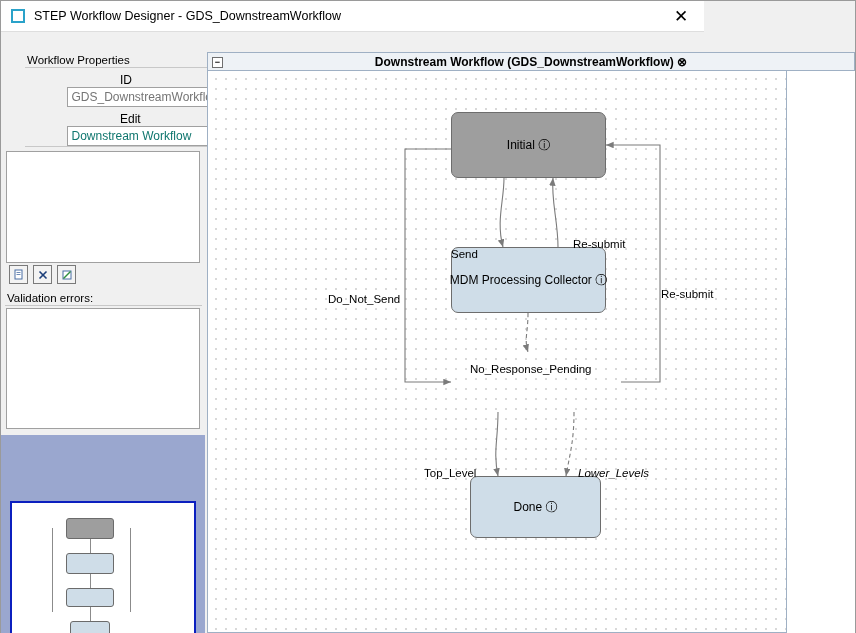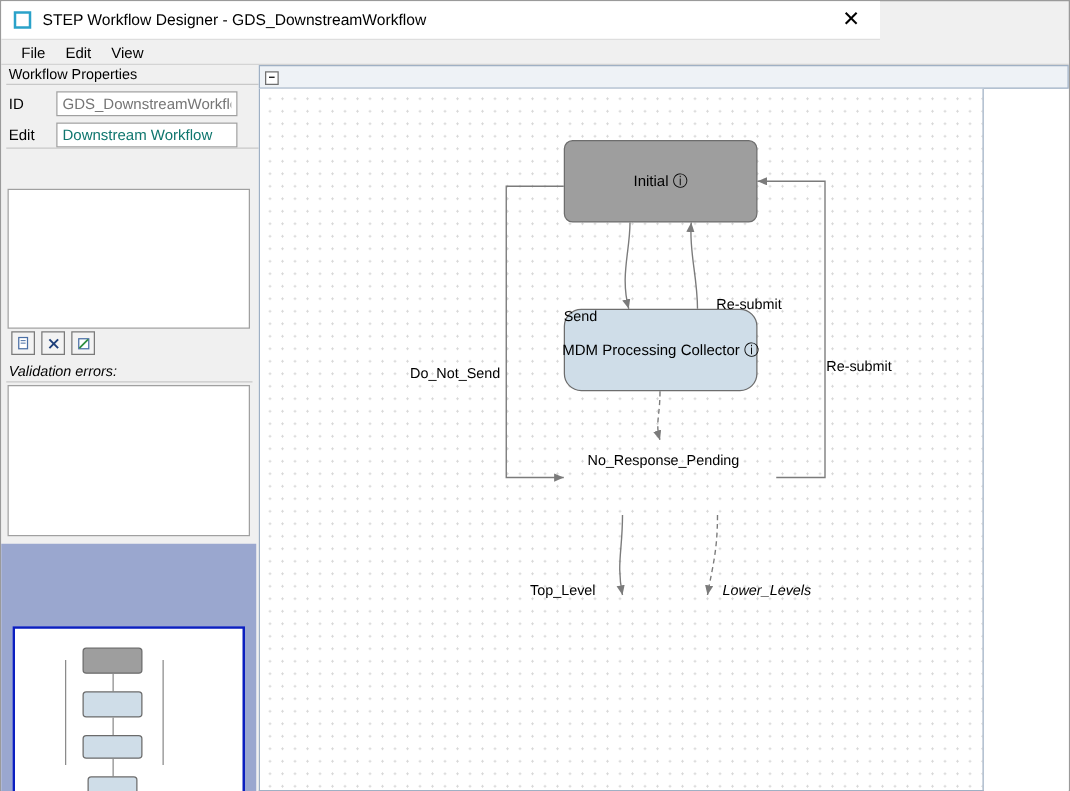--- a/index.html
+++ b/index.html
@@ -80,35 +80,37 @@
     color: #000;
   }
 
   
   .left-panel {
     position: absolute;
     left: 0; top: 51px;
     width: 230px;
     height: 581px;
     background: #f0f0f0;
+    padding-left: 20px;
   }
   .group-title {
     font-size: 11.5px;
     color: #000;
     padding: 2px 0 1px 6px;
   }
   .hline {
     height: 1px;
     background: #c8c8c8;
     margin: 0 4px 0 4px;
   }
   .field-row {
     display: flex;
     align-items: center;
     margin: 5px 0 0 6px;
+    flex-direction: column;
   }
   .field-label {
     width: 38px;
     font-size: 12px;
   }
   .field-input {
     width: 145px;
     height: 20px;
     border: 1px solid #a0a0a0;
     background: #ffffff;
@@ -151,21 +153,20 @@
     width: 194px;
     height: 121px;
     background: #ffffff;
     border: 1px solid #a0a0a0;
     box-sizing: border-box;
   }
   .val-title {
     position: absolute;
     left: 6px; top: 240px;
     font-size: 11.5px;
-    font-style: italic;
   }
   .val-line {
     position: absolute;
     left: 4px; top: 253px;
     width: 197px;
     height: 1px;
     background: #c8c8c8;
   }
 
   
@@ -259,44 +260,39 @@
     border: 1px solid #6d6d6d;
     border-radius: 7px;
     display: flex;
     align-items: center;
     justify-content: center;
     font-size: 12px;
     color: #000;
     white-space: nowrap;
   }
   .node-initial { background: #9e9e9e; }
-  .node-light   { background: #cfdde8; border-radius: 14px; }
+  .node-light   { background: #cfdde8; }
   .edge-label {
     position: absolute;
     font-size: 11.5px;
     color: #000;
     white-space: nowrap;
   }
 </style>
 </head>
 <body>
 
 <div id="app">
 
   <div class="titlebar">
     <div class="win-icon"></div>
     <div class="title-text">STEP Workflow Designer - GDS_DownstreamWorkflow</div>
     <div class="win-close">✕</div>
   </div>
 
-  <div class="menubar">
-    <div class="menu-item">File</div>
-    <div class="menu-item">Edit</div>
-    <div class="menu-item">View</div>
-  </div>
 
   <div class="left-panel">
 
     <div class="group-title">Workflow Properties</div>
     <div class="hline"></div>
 
     <div class="field-row">
       <div class="field-label">ID</div>
       <input class="field-input placeholder-style" type="text" placeholder="GDS_DownstreamWorkflow" style="">
     </div>
@@ -348,20 +344,21 @@
         <div class="mm-line" style="left:40px; top:25px; height:84px;"></div>
         <div class="mm-line" style="left:118px; top:25px; height:84px;"></div>
       </div>
 
     </div>
   </div>
 
   <div class="canvas-wrap">
     <div class="canvas-header">
       <div class="collapse-box">−</div>
+      <span>Downstream Workflow (GDS_DownstreamWorkflow) ⊗</span>
     </div>
 
     <div class="canvas-body">
 
       <svg class="canvas-svg" width="648" height="562">
         <defs>
           <marker id="arrow" markerWidth="9" markerHeight="9" refX="7" refY="3" orient="auto" markerUnits="strokeWidth">
             <path d="M0,0 L7,3 L0,6 z" fill="#7b7b7b"></path>
           </marker>
         </defs>
@@ -378,20 +375,21 @@
           <path d="M320,242 C320,262 316,268 320,281" stroke-dasharray="4,3" marker-end="url(#arrow)"></path>
 
           <path d="M290,341 C290,370 285,380 290,405" marker-end="url(#arrow)"></path>
 
           <path d="M366,341 C366,370 362,382 358,405" stroke-dasharray="4,3" marker-end="url(#arrow)"></path>
         </g>
       </svg>
 
       <div class="node node-initial" style="left:243px; top:41px; width:155px; height:66px;">Initial ⓘ</div>
       <div class="node node-light" style="left:243px; top:176px; width:155px; height:66px;">MDM Processing Collector ⓘ</div>
+      <div class="node node-light" style="left:262px; top:405px; width:131px; height:62px;">Done ⓘ</div>
 
       <div class="edge-label" style="left:243px; top:177px;">Send</div>
       <div class="edge-label" style="left:365px; top:167px;">Re-submit</div>
       <div class="edge-label" style="left:120px; top:222px;">Do_Not_Send</div>
       <div class="edge-label" style="left:453px; top:217px;">Re-submit</div>
       <div class="edge-label" style="left:262px; top:292px;">No_Response_Pending</div>
       <div class="edge-label" style="left:216px; top:396px;">Top_Level</div>
       <div class="edge-label" style="left:370px; top:396px;font-style:italic;">Lower_Levels</div>
 
     </div>

